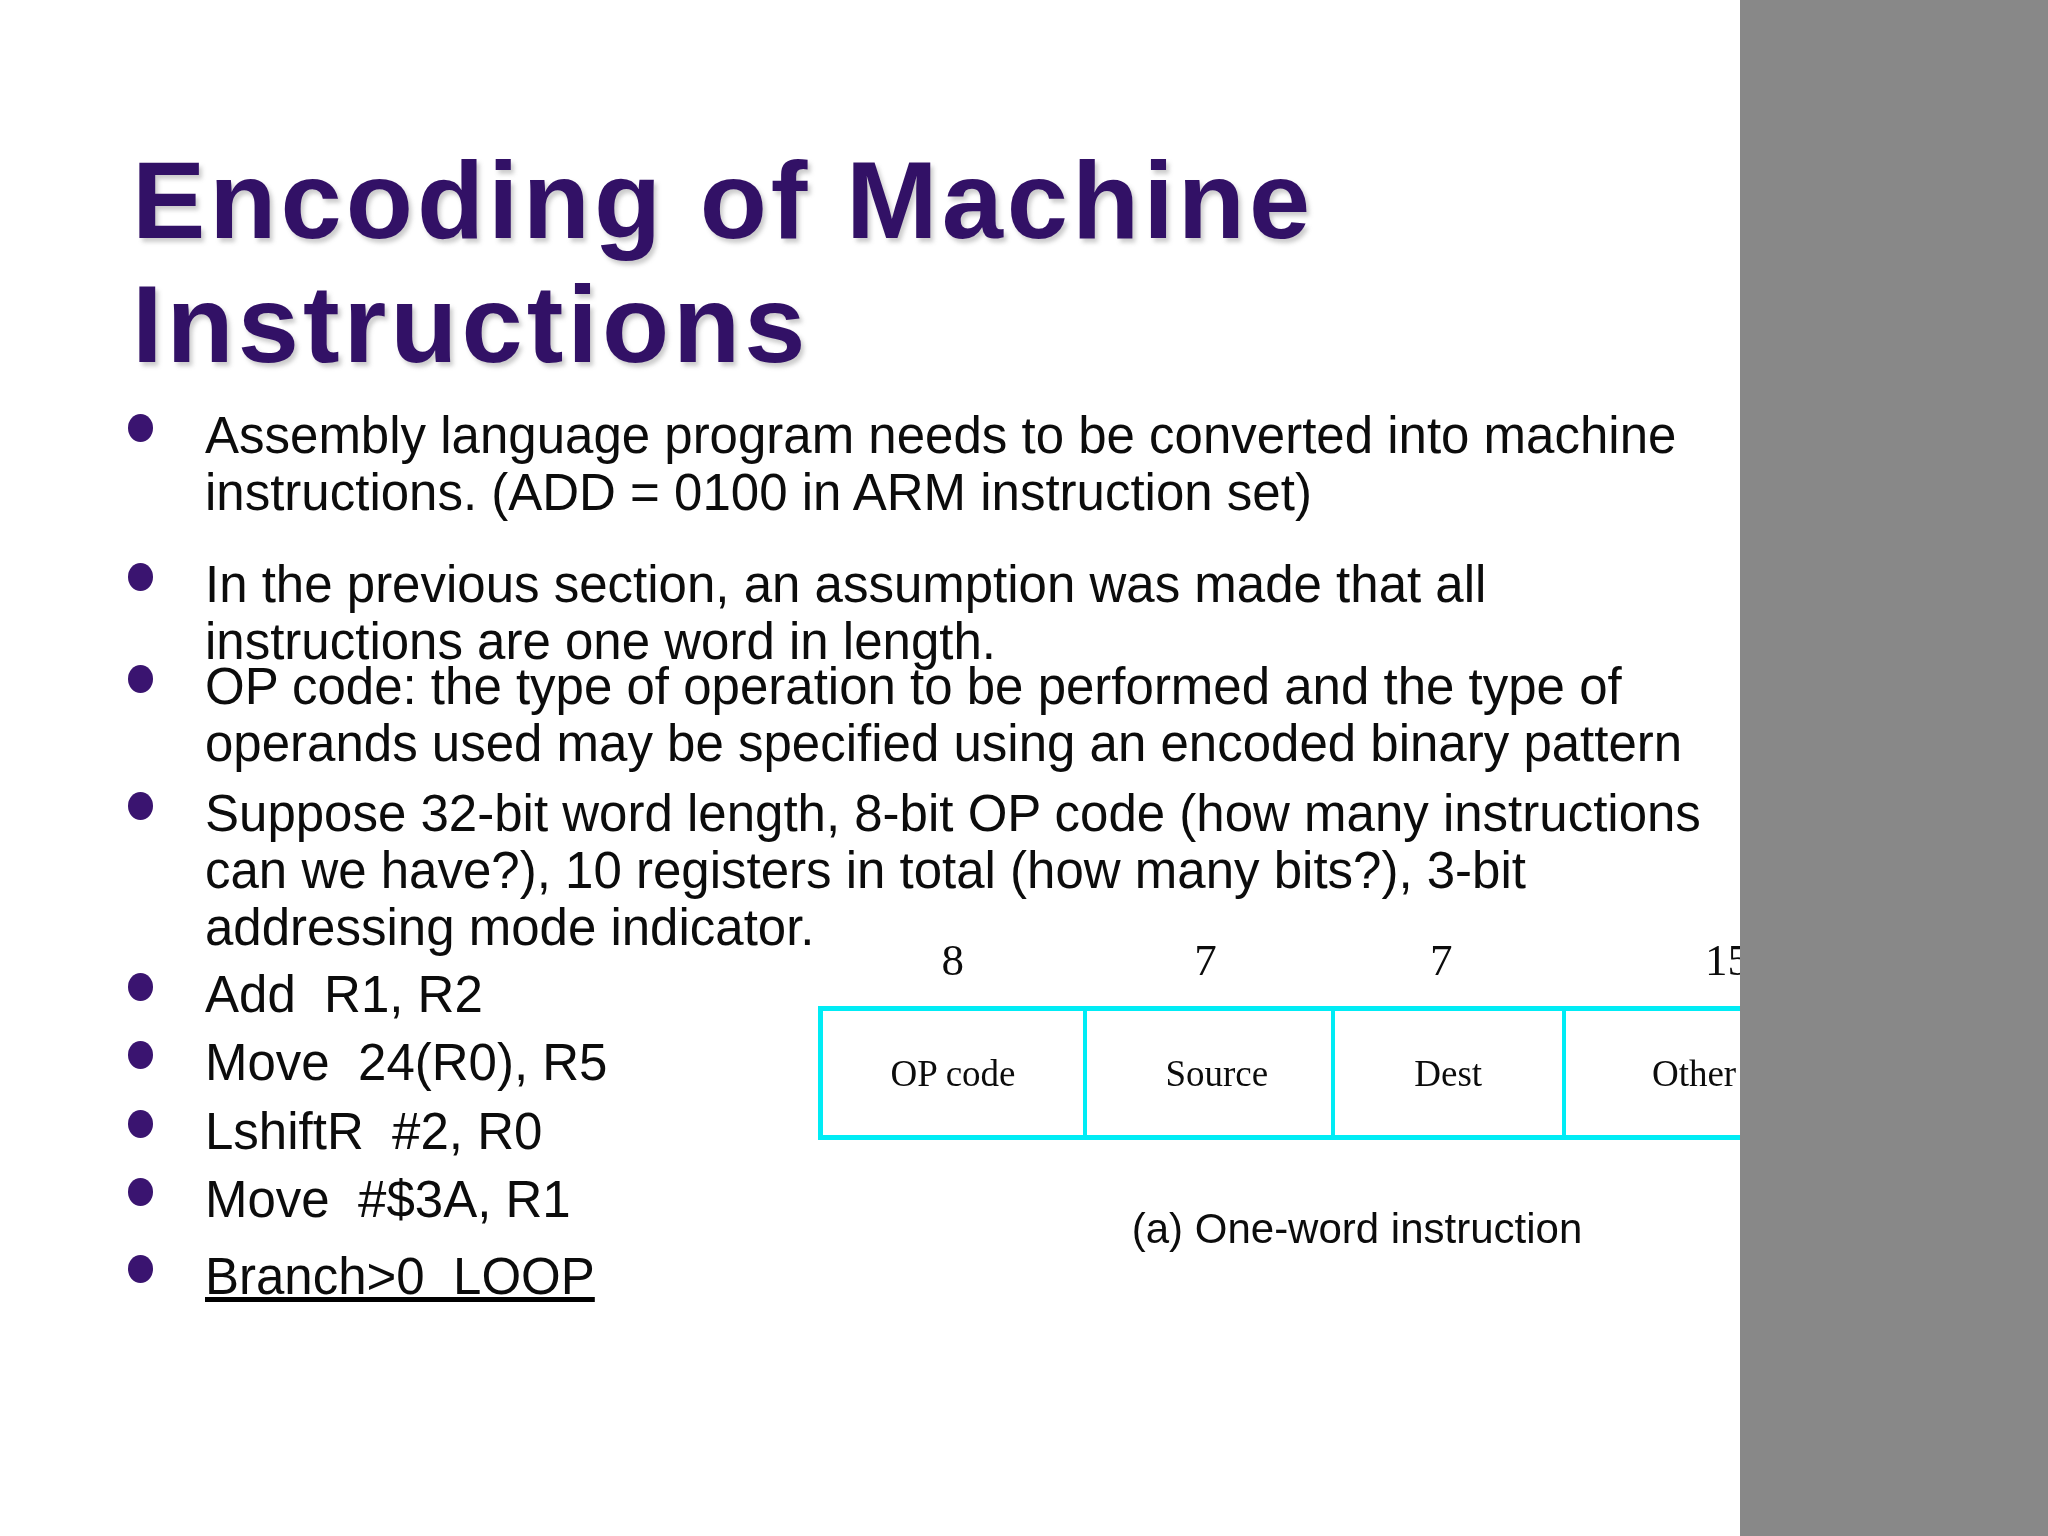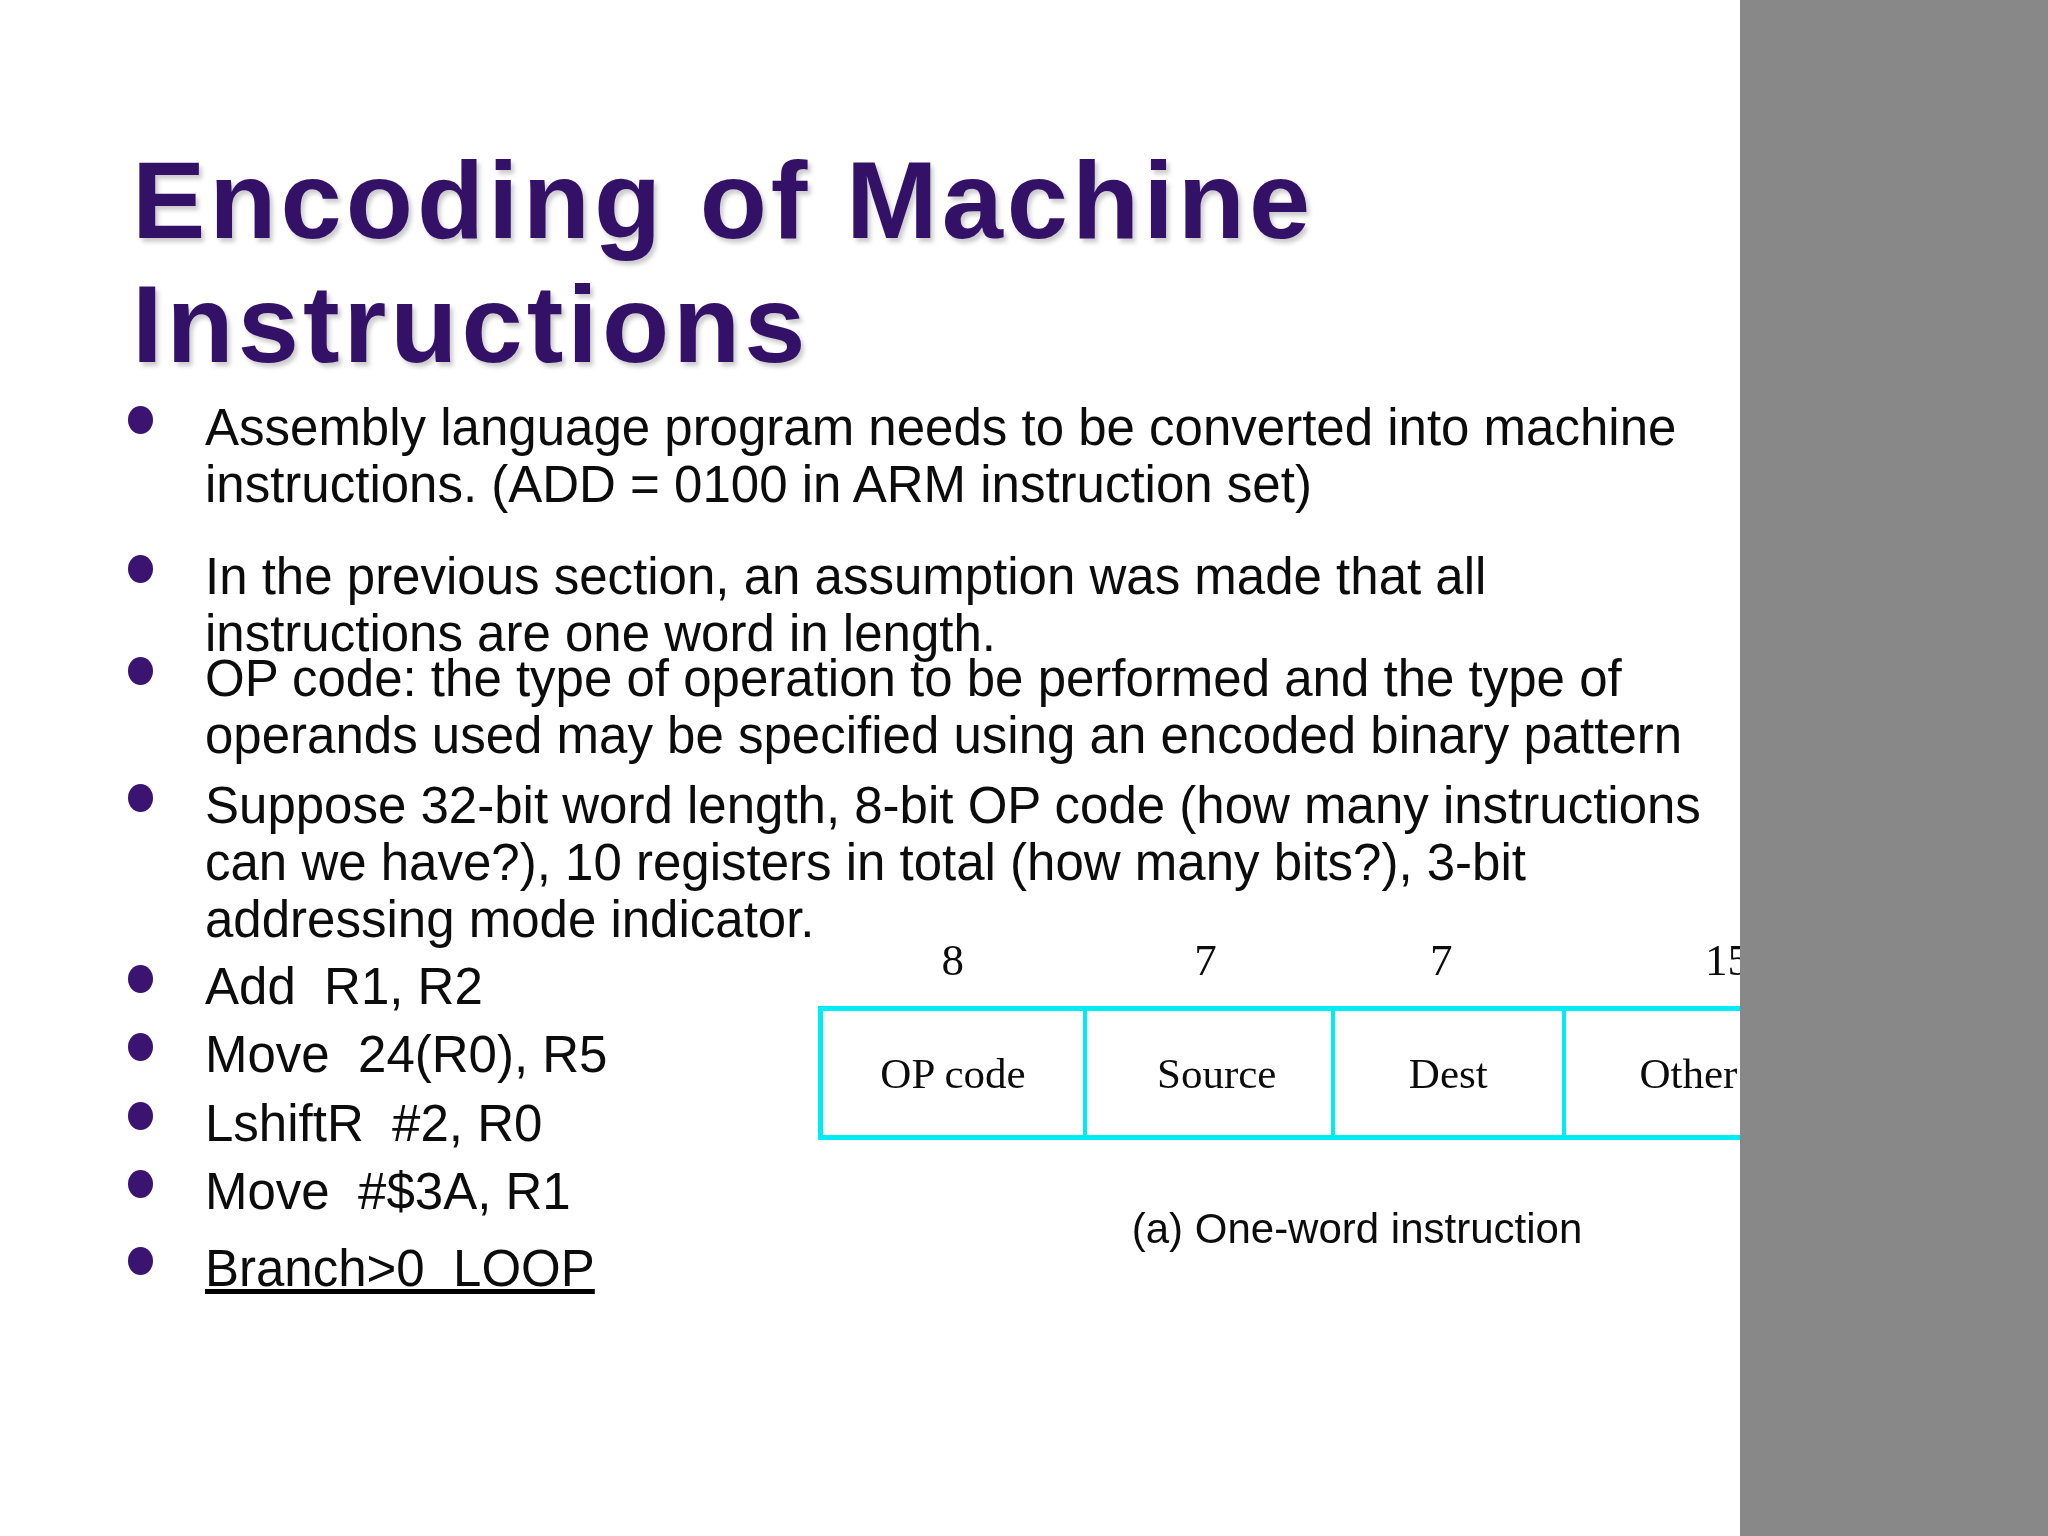--- a/index.html
+++ b/index.html
@@ -16,21 +16,21 @@
     text-shadow:3px 4px 4px rgba(110,110,110,.35);
     white-space:nowrap;
   }
   .title .tline{display:block;}
   
   .vrule{position:absolute; left:1783px; top:30px; width:3px; height:345px; background:#151515;}
   .dotgrid{position:absolute; left:1824px; top:33px; width:200px; height:310px;}
   .deco-dot{position:absolute; width:28px; height:28px; border-radius:50%;}
   
   .bullets{position:absolute; left:0; top:0; width:2048px; height:1536px; margin:0; padding:0; list-style:none;}
-  .bitem{position:absolute; left:128px; width:1810px;}
+  .bitem{position:absolute; left:128px; width:1810px;margin-top:8px;}
   .bdot{
     position:absolute; left:0; top:7px; width:25px; height:28px; border-radius:50%;
     background:var(--bullet-color,#3a1470);
   }
   .btxt{display:block; margin-left:77px; font-size:51px; line-height:57px; color:#0c0c0c;}
   .ln{display:block; white-space:pre;}
   .p1{top:399px;} .p2{top:548px;} .p3{top:650px;} .p4{top:777px;}
   .p5{top:958px;} .p6{top:1026px;} .p7{top:1095px;} .p8{top:1163px;} .p9{top:1240px;text-decoration:underline;}
   
   .fig-bits{
@@ -41,21 +41,21 @@
   .fig-bits .bitnum{text-align:center;}
   .word-box{
     position:absolute; left:818px; top:1006px; width:1078px; height:134px;
     display:flex; box-sizing:border-box;
     border:5px solid var(--cyan,#00ecf5); background:#fff;
   }
   .field{
     display:flex; align-items:center; justify-content:center;
     border-right:4px solid var(--cyan,#00ecf5);
     font-family:"Liberation Serif","DejaVu Serif",serif;
-    font-size:43px; color:#0c0c0c; min-width:0;
+    font-size:37px; color:#0c0c0c; min-width:0;
   }
   .field:last-child{border-right:none;}
   .fig-caption{
     position:absolute; left:818px; top:1205px; width:1078px;
     text-align:center; font-size:42px; color:#0c0c0c;
   }
 </style>
 </head>
 <body>
 

